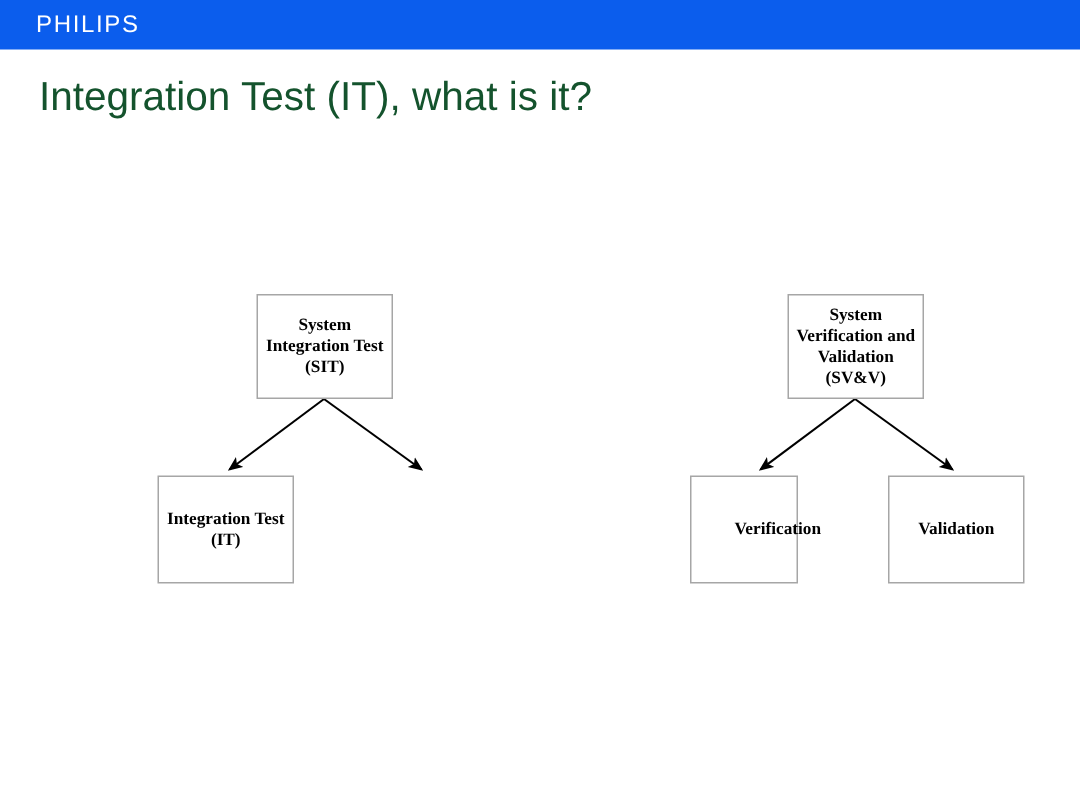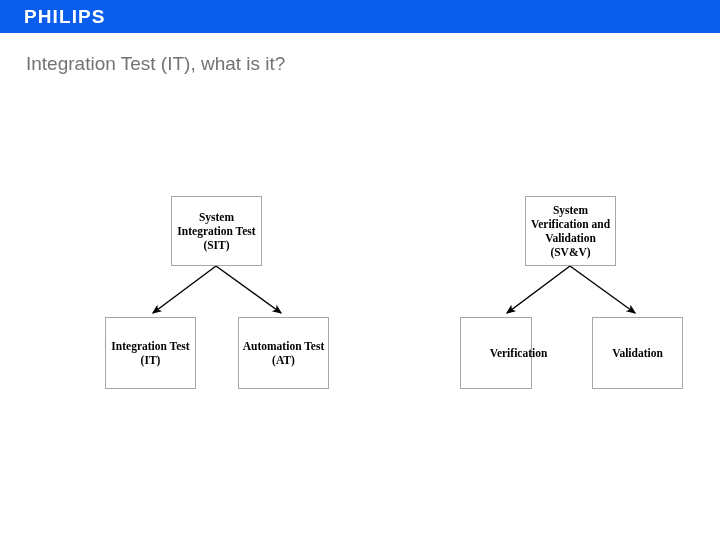--- a/index.html
+++ b/index.html
@@ -23,36 +23,36 @@
     width: 720px;
     height: 33px;
     background: #0b5ded;
   }
   #brand-logo {
     position: absolute;
     left: 24px;
     top: 6px;
     color: #ffffff;
     font-family: "Liberation Sans", sans-serif;
-    font-weight: bold;
-    font-size: 19px;
+    font-weight: normal;
+    font-size: 16px;
     letter-spacing: 1.1px;
     line-height: 21px;
     white-space: nowrap;
   }
 
   
   #slide-title {
     position: absolute;
     left: 26px;
     top: 48px;
     width: 660px;
-    color: #737373;
+    color: #14532d;
     font-family: "Liberation Sans", sans-serif;
-    font-size: 19px;
+    font-size: 27px;
     font-weight: normal;
     line-height: 32px;
     white-space: nowrap;
   }
 
   
   #diagram-area {
     position: absolute;
     left: 0;
     top: 0;
@@ -125,24 +125,20 @@
     <span class="node-label">System
 Integration Test
 (SIT)</span>
   </div>
 
   <div class="node-box" id="node-it">
     <span class="node-label">Integration Test
 (IT)</span>
   </div>
 
-  <div class="node-box" id="node-at">
-    <span class="node-label">Automation Test
-(AT)</span>
-  </div>
 
   <div class="node-box" id="node-svv">
     <span class="node-label">System
 Verification and
 Validation
 (SV&amp;V)</span>
   </div>
 
   <div class="node-box" id="node-verification">
     <span class="node-label">Verification</span>

